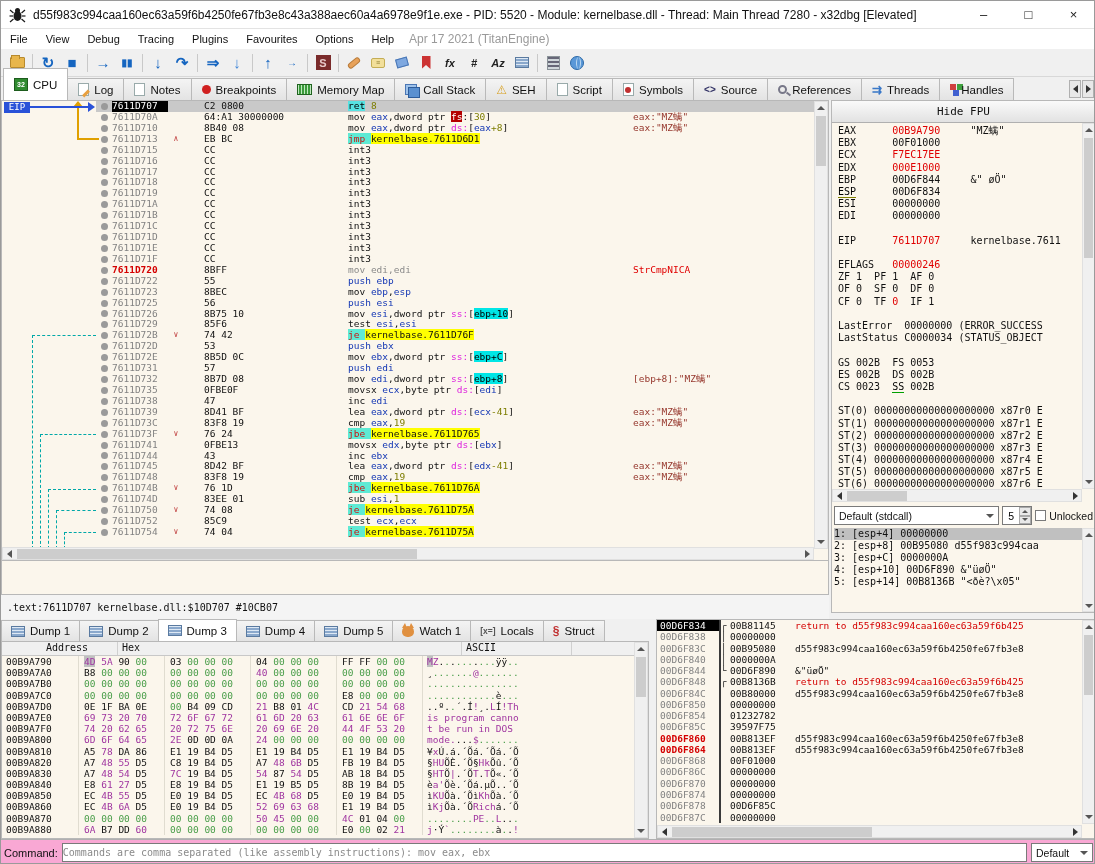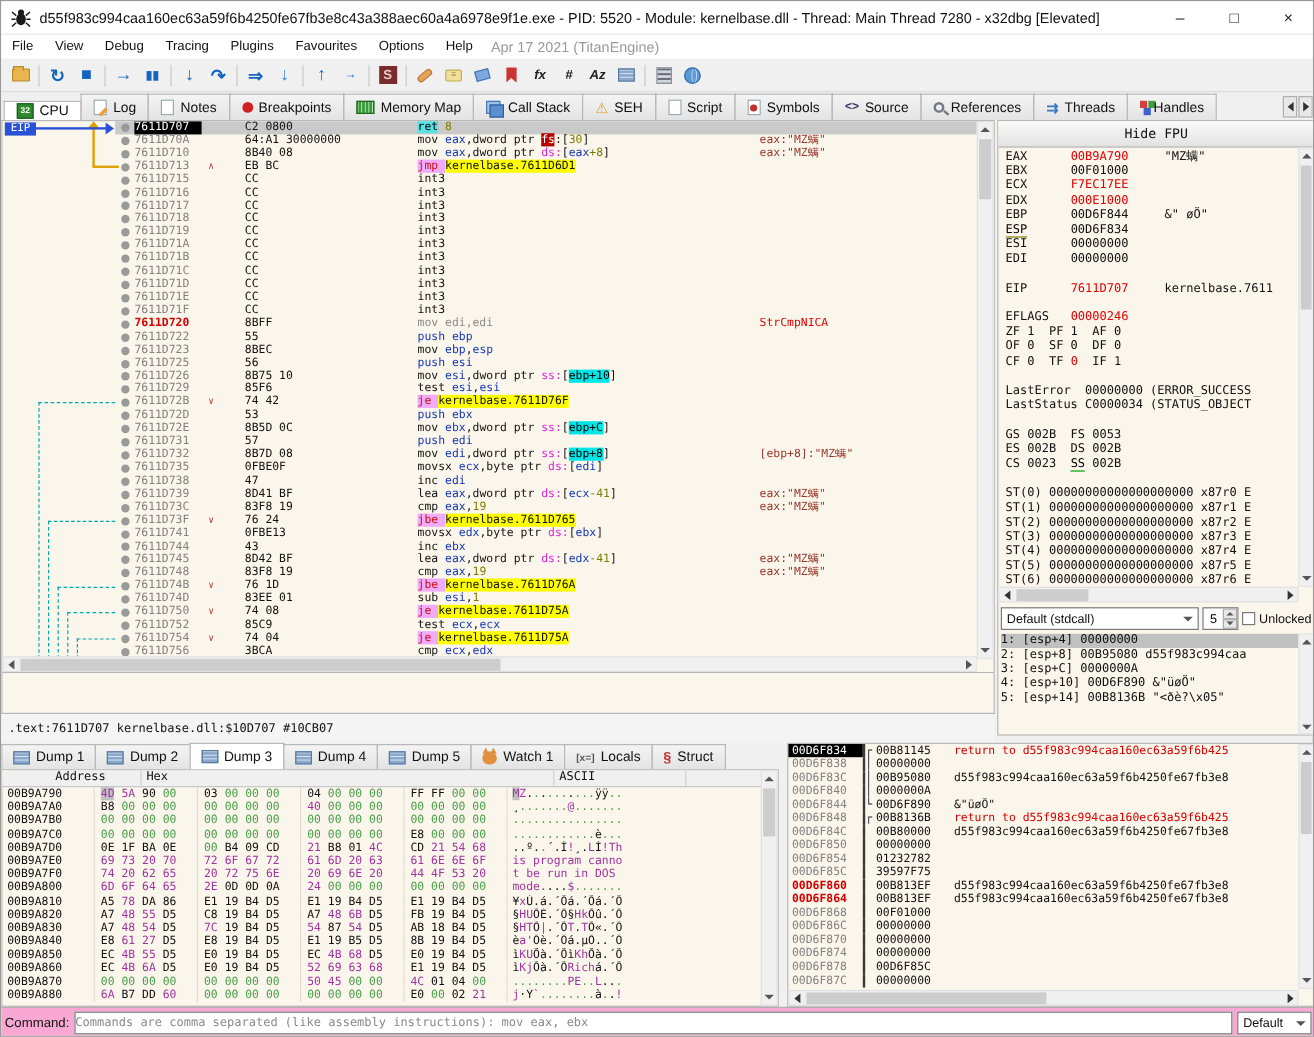--- a/index.html
+++ b/index.html
@@ -44,21 +44,21 @@
   .i-globe { width:14px; height:14px; border-radius:50%; background:#5a98d8; border:1px solid #2d6aa8; position:relative; }
   .i-globe:before { content:""; position:absolute; left:5px; top:0; width:3px; height:12px;
                     border-left:1px solid #bcd8f0; border-right:1px solid #bcd8f0; border-radius:50%; }
   .txtico { font-size:11px; font-weight:bold; color:#222; font-style:italic; }
 
   
   .tabbar { position:absolute; left:0; top:76px; width:1095px; height:23px; background:#f0f0f0;
             display:flex; align-items:flex-end; }
   .tab { height:22px; display:flex; align-items:center; gap:5px; padding:0 10px; font-size:11.5px; color:#111;
          background:linear-gradient(#f4f4f4,#e3e3e3); border:1px solid #b9b9b9; border-bottom:none; margin-right:-1px; }
-  .tab.active { background:#ffffff; height:16px; }
+  .tab.active { background:#ffffff; height:32px; }
   .tabscroll { position:absolute; right:2px; top:3px; display:flex; }
   .tsb { width:12px; height:18px; border:1px solid #b0b0b0; background:#e8e8e8;
          display:flex; align-items:center; justify-content:center; margin-left:1px; }
   .tri-l { width:0; height:0; border-top:4px solid transparent; border-bottom:4px solid transparent; border-right:5px solid #333; }
   .tri-r { width:0; height:0; border-top:4px solid transparent; border-bottom:4px solid transparent; border-left:5px solid #333; }
   .tri-u { width:0; height:0; border-left:4px solid transparent; border-right:4px solid transparent; border-bottom:4px solid #555; }
   .tri-d { width:0; height:0; border-left:4px solid transparent; border-right:4px solid transparent; border-top:4px solid #555; }
   .i-chip { width:14px; height:13px; background:#2f8a2f; border:1px solid #1d5c1d; color:#fff; font-size:7px;
             font-weight:bold; display:flex; align-items:center; justify-content:center; }
   .i-page { width:11px; height:13px; background:#fff; border:1px solid #9aa; position:relative; }
@@ -97,21 +97,21 @@
   .daddr { width:56px; flex:none; font-family:"DejaVu Sans Mono",monospace; }
   .dmark { width:16px; flex:none; text-align:center; color:#c04040; font-size:8px; font-family:"DejaVu Sans Mono",monospace; }
   .dbytes { width:164px; flex:none; padding-left:20px; font-family:"DejaVu Sans Mono",monospace; color:#111; }
   .dinstr { width:285px; flex:none; font-family:"DejaVu Sans Mono",monospace; }
   .dcomment { flex:1; font-family:"DejaVu Sans Mono",monospace; overflow:hidden; }
   .drest { flex:1; display:flex; }
   .drow.sel .drest { background:#c9c9c9; }
   .a-g { color:#828282; } .a-eip { background:#000; color:#fff; } .a-fn { color:#d40000; font-weight:bold; }
   .k{color:#111} .r{color:#1437b4} .n{color:#7d7d00} .g{color:#8a8a8a} .m{color:#dd22dd}
   .fs{background:#b40000;color:#fff} .hl{background:#00e6e6;color:#000}
-  .jm{background:#f0abfc;color:#cc1111} .jt{background:#ffff00;color:#111}
+  .jm{background:#5eead4;color:#cc1111} .jt{background:#ffff00;color:#111}
   .rc{background:#57e3e3;color:#000}
   .red{color:#e00000} .str{color:#96372d}
   .u{border-bottom:1px solid #808000} .ug{border-bottom:1px solid #00a000}
 
   
   .eip-badge { position:absolute; left:2px; top:1px; width:26px; height:11px; background:#2a52d8; color:#fff;
                font-size:9px; font-family:"DejaVu Sans Mono",monospace; text-align:center; line-height:11px; z-index:3; }
   .eip-line { position:absolute; left:28px; top:5px; width:60px; height:2px; background:#2a52d8; z-index:2; }
   .eip-head { position:absolute; left:86px; top:1px; width:0; height:0; border-top:5px solid transparent;
               border-bottom:5px solid transparent; border-left:7px solid #2a52d8; z-index:2; }
@@ -429,21 +429,21 @@
       <div class="drow"><span class="dside"></span><span class="drest"><span class="dot"><i></i></span><span class="daddr a-g">7611D73F</span><span class="dmark">∨</span><span class="dbytes">76 24</span><span class="dinstr"><span class="jm">jbe </span><span class="jt">kernelbase.7611D765</span></span><span class="dcomment k"></span></span></div>
       <div class="drow"><span class="dside"></span><span class="drest"><span class="dot"><i></i></span><span class="daddr a-g">7611D741</span><span class="dmark"></span><span class="dbytes">0FBE13</span><span class="dinstr"><span class="k">movsx </span><span class="r">edx</span><span class="k">,byte ptr </span><span class="m">ds:</span><span class="k">[</span><span class="r">ebx</span><span class="k">]</span></span><span class="dcomment k"></span></span></div>
       <div class="drow"><span class="dside"></span><span class="drest"><span class="dot"><i></i></span><span class="daddr a-g">7611D744</span><span class="dmark"></span><span class="dbytes">43</span><span class="dinstr"><span class="k">inc </span><span class="r">ebx</span></span><span class="dcomment k"></span></span></div>
       <div class="drow"><span class="dside"></span><span class="drest"><span class="dot"><i></i></span><span class="daddr a-g">7611D745</span><span class="dmark"></span><span class="dbytes">8D42 BF</span><span class="dinstr"><span class="k">lea </span><span class="r">eax</span><span class="k">,dword ptr </span><span class="m">ds:</span><span class="k">[</span><span class="r">edx</span><span class="n">-41</span><span class="k">]</span></span><span class="dcomment str">eax:"MZ螨"</span></span></div>
       <div class="drow"><span class="dside"></span><span class="drest"><span class="dot"><i></i></span><span class="daddr a-g">7611D748</span><span class="dmark"></span><span class="dbytes">83F8 19</span><span class="dinstr"><span class="k">cmp </span><span class="r">eax</span><span class="k">,</span><span class="n">19</span></span><span class="dcomment str">eax:"MZ螨"</span></span></div>
       <div class="drow"><span class="dside"></span><span class="drest"><span class="dot"><i></i></span><span class="daddr a-g">7611D74B</span><span class="dmark">∨</span><span class="dbytes">76 1D</span><span class="dinstr"><span class="jm">jbe </span><span class="jt">kernelbase.7611D76A</span></span><span class="dcomment k"></span></span></div>
       <div class="drow"><span class="dside"></span><span class="drest"><span class="dot"><i></i></span><span class="daddr a-g">7611D74D</span><span class="dmark"></span><span class="dbytes">83EE 01</span><span class="dinstr"><span class="k">sub </span><span class="r">esi</span><span class="k">,</span><span class="n">1</span></span><span class="dcomment k"></span></span></div>
       <div class="drow"><span class="dside"></span><span class="drest"><span class="dot"><i></i></span><span class="daddr a-g">7611D750</span><span class="dmark">∨</span><span class="dbytes">74 08</span><span class="dinstr"><span class="jm">je </span><span class="jt">kernelbase.7611D75A</span></span><span class="dcomment k"></span></span></div>
       <div class="drow"><span class="dside"></span><span class="drest"><span class="dot"><i></i></span><span class="daddr a-g">7611D752</span><span class="dmark"></span><span class="dbytes">85C9</span><span class="dinstr"><span class="k">test </span><span class="r">ecx</span><span class="k">,</span><span class="r">ecx</span></span><span class="dcomment k"></span></span></div>
       <div class="drow"><span class="dside"></span><span class="drest"><span class="dot"><i></i></span><span class="daddr a-g">7611D754</span><span class="dmark">∨</span><span class="dbytes">74 04</span><span class="dinstr"><span class="jm">je </span><span class="jt">kernelbase.7611D75A</span></span><span class="dcomment k"></span></span></div>
-      <div class="drow"><span class="dside"></span><span class="drest"><span class="dot"><i></i></span><span class="daddr a-g">7611D756</span><span class="dmark"></span><span class="dbytes">3BCA</span><span class="dinstr"><span class="k">cmp </span><span class="r">ecx</span><span class="k">,</span><span class="r">edx</span></span><span class="dcomment k"></span></span></div>
+      <div class="drow"><span class="dside"></span></div>
     </div>
 
   <div class="sb" style="right:0;top:0;width:14px;height:448px">
     <div class="sbtn" style="left:0;top:0;width:12px;height:12px">
         <span class="tri-u"></span>
       </div>
     <div class="thumb" style="left:1px;top:14px;width:10px;height:50px"></div>
     <div class="sbtn" style="left:0;bottom:0;width:12px;height:12px">
         <span class="tri-d"></span>
       </div>

